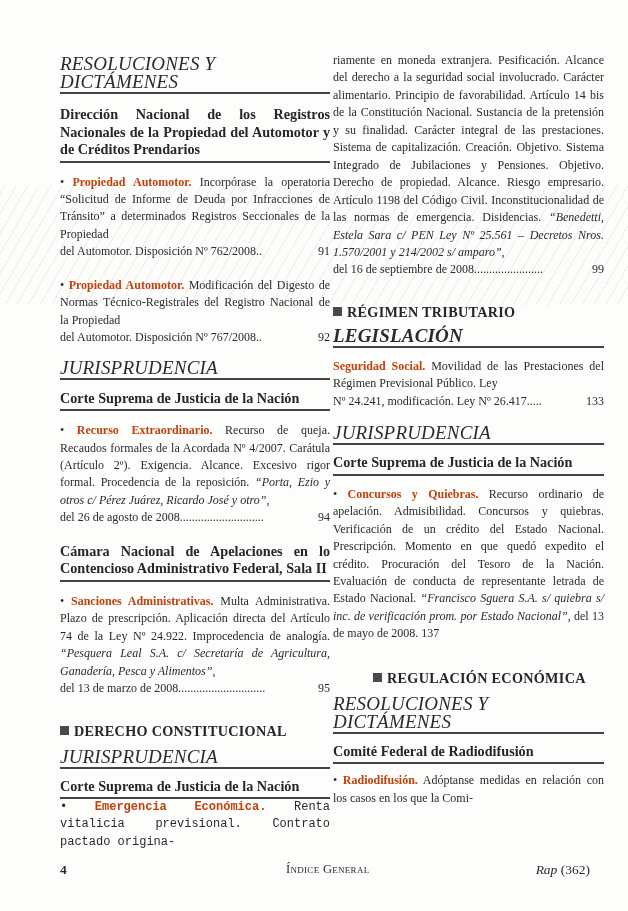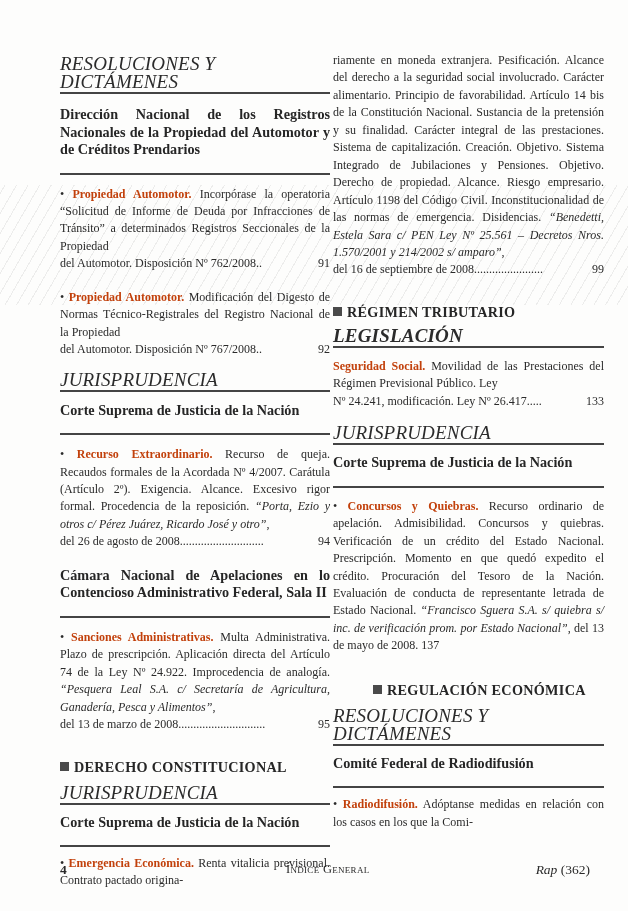--- a/index.html
+++ b/index.html
@@ -15,21 +15,21 @@
     hyphens: manual;
   }
   .p b { font-weight: bold; color: #c2410c; }
   .p i { font-style: italic; }
   .subsec {
     font-style: italic; font-size: 19px; letter-spacing: 0.2px; color: #2b2b2b;
     border-bottom: 2.5px solid #444; padding-bottom: 1px; line-height: 18px;
   }
   .court {
     font-weight: bold; font-size: 14.2px; line-height: 17.5px; color: #262626;
-    border-bottom: 2.5px solid #444; padding-bottom: 14px;
+    border-bottom: 2.5px solid #444; padding-bottom: 2px;
   }
   .court.just { text-align: justify; }
   .section {
     font-weight: bold; font-size: 14.2px; line-height: 18px; letter-spacing: 0.3px; color: #262626;
   }
   .section .sq { display: inline-block; width: 9px; height: 9px; background: #4a4a4a; margin-right: 5px; vertical-align: 1px; }
   .entry { position: relative; }
   .lead { display: flex; }
   .lead .txt { white-space: nowrap; overflow: hidden; flex: 1; }
   .lead .pg { padding-left: 6px; }
@@ -96,21 +96,21 @@
       <span class="txt">del 13 de marzo de 2008.............................</span>
       <span class="pg">95</span>
     </div>
   </div>
 
   <div class="section" style="margin-top:24px;">
     <span class="sq"></span><span>DERECHO CONSTITUCIONAL</span>
   </div>
   <div class="subsec" style="margin-top:8px;">JURISPRUDENCIA</div>
   <div class="court" style="margin-top:9px;">Corte Suprema de Justicia de la Nación</div>
-  <div class="entry" style="margin-top:8px;">
+  <div class="entry" style="font-family:Liberation Mono, monospace;">
     <p class="p">
       <span>• </span><b>Emergencia Económica.</b><span> Renta vitalicia previsional. Contrato pactado origina-</span>
     </p>
   </div>
 </div>
 
 <div class="col right">
 
   <div class="entry" style="margin-top:0px;">
     <p class="p">

